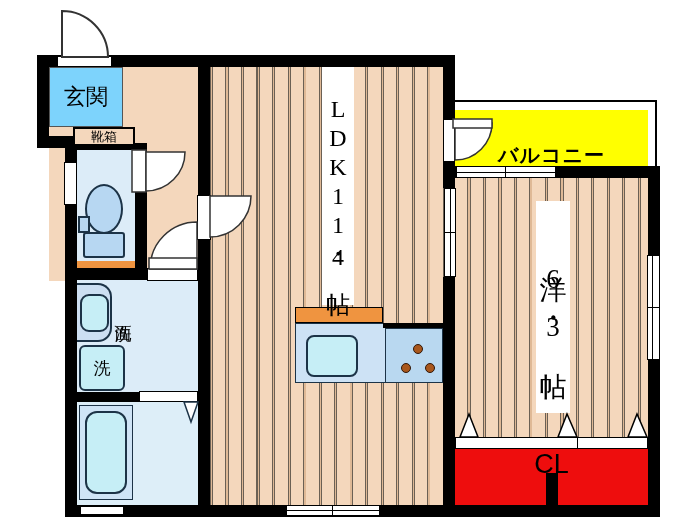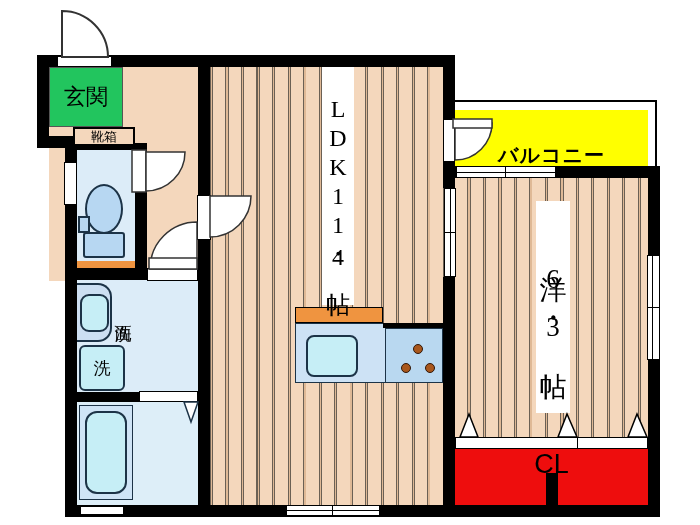--- a/index.html
+++ b/index.html
@@ -46,21 +46,21 @@
   <div class="abs wall" style="left:198px;top:240px;width:12px;height:265px;"></div>
   <div class="abs wall" style="left:443px;top:55px;width:12px;height:65px;"></div>
   <div class="abs wall" style="left:443px;top:160px;width:12px;height:28px;"></div>
   <div class="abs wall" style="left:443px;top:277px;width:12px;height:228px;"></div>
   <div class="abs wall" style="left:65px;top:143px;width:82px;height:7px;"></div>
   <div class="abs wall" style="left:135px;top:143px;width:12px;height:137px;"></div>
   <div class="abs wall" style="left:65px;top:268px;width:82px;height:12px;"></div>
   <div class="abs wall" style="left:65px;top:390px;width:83px;height:12px;"></div>
   <div class="abs wall" style="left:455px;top:166px;width:193px;height:12px;"></div>
 
-  <div class="abs lbl" style="left:49px;top:67px;width:74px;height:60px;background:#22c55e;border:1px solid #555;">
+  <div class="abs lbl" style="left:49px;top:67px;width:74px;height:60px;background:#7dd3fc;border:1px solid #555;">
     <span style="font-size:22px;">玄関</span>
   </div>
   <div class="abs lbl" style="left:73px;top:127px;width:62px;height:19px;background:#f4d7bc;border:2px solid #000;">
     <span style="font-size:13px;">靴箱</span>
   </div>
 
   <div class="abs wet" style="left:77px;top:150px;width:58px;height:112px;"></div>
   <div class="abs" style="left:83px;top:232px;width:42px;height:26px;background:#b7d7f2;border:2px solid #1c3347;border-radius:3px;"></div>
   <div class="abs" style="left:85px;top:184px;width:38px;height:50px;background:#b7d7f2;border:2px solid #1c3347;border-radius:50%;"></div>
   <div class="abs" style="left:78px;top:216px;width:12px;height:17px;background:#b7d7f2;border:2px solid #1c3347;"></div>

